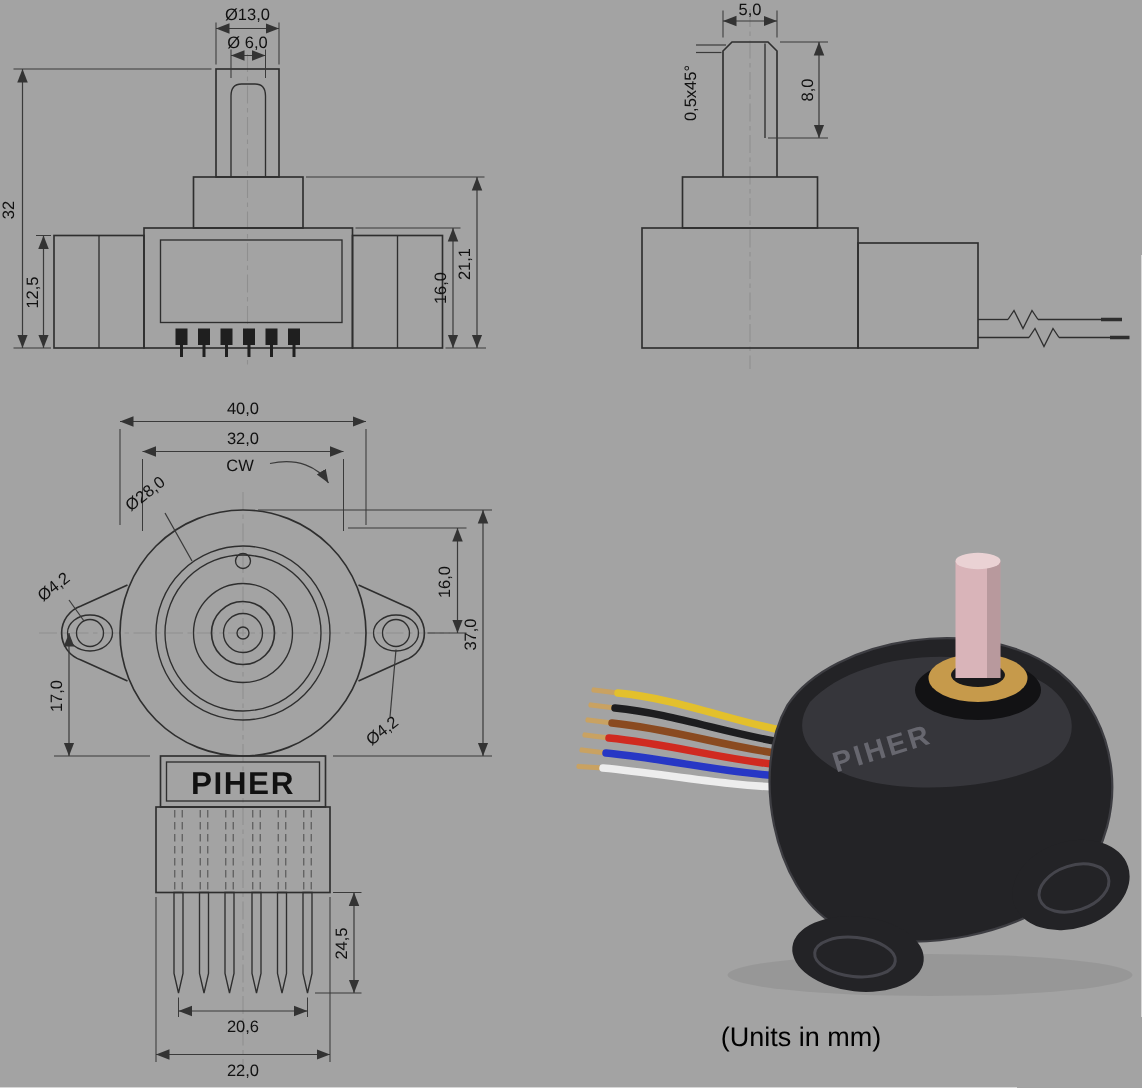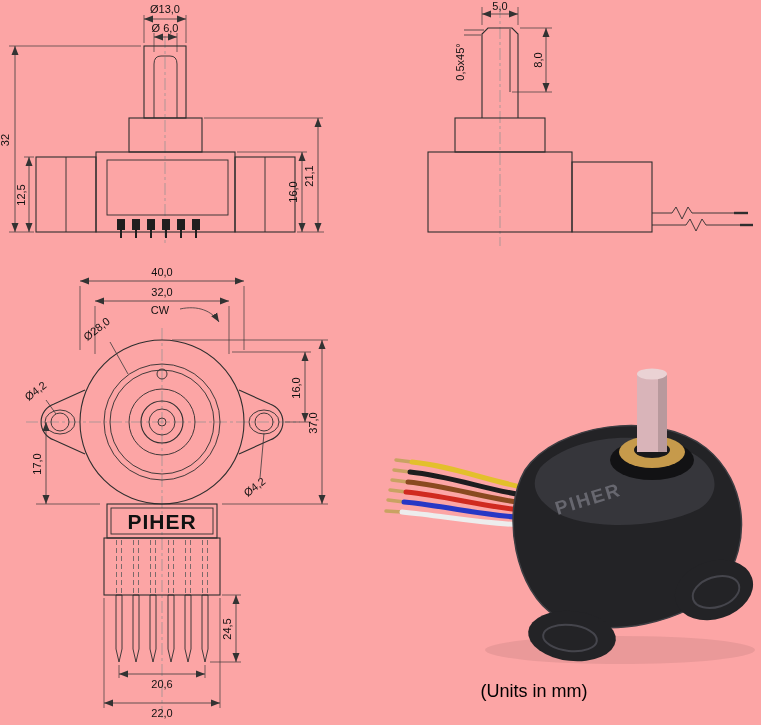--- a/index.html
+++ b/index.html
@@ -1,16 +1,16 @@
 <!DOCTYPE html>
 <html><head>
 <meta charset="utf-8">
 <style>
   html,body{margin:0;padding:0;background:#fff;}
-  .stage{position:relative;width:761px;height:725px;background:#fca5a5;overflow:hidden;}
+  .stage{position:relative;width:761px;height:725px;background:#a3a3a3;overflow:hidden;}
   svg{position:absolute;left:0;top:0;}
   .ol  {fill:none;stroke:#2e2e2e;stroke-width:1.1;}
   .ol2 {fill:none;stroke:#2e2e2e;stroke-width:0.9;}
   .dim {stroke:#3a3a3a;stroke-width:0.8;fill:none;}
   .ext {stroke:#3a3a3a;stroke-width:0.7;}
   .ldr {stroke:#3a3a3a;stroke-width:0.8;fill:none;}
   .cl  {stroke:#8f8f8f;stroke-width:0.7;stroke-dasharray:12 3 3 3;fill:none;}
   .hid {stroke:#5a5a5a;stroke-width:0.8;stroke-dasharray:5 3;fill:none;}
   .dtxt{font:11px "Liberation Sans", sans-serif;fill:#111;text-anchor:middle;}
   .brand{font:bold 21px "Liberation Sans", sans-serif;fill:#111;text-anchor:middle;letter-spacing:1px;}

